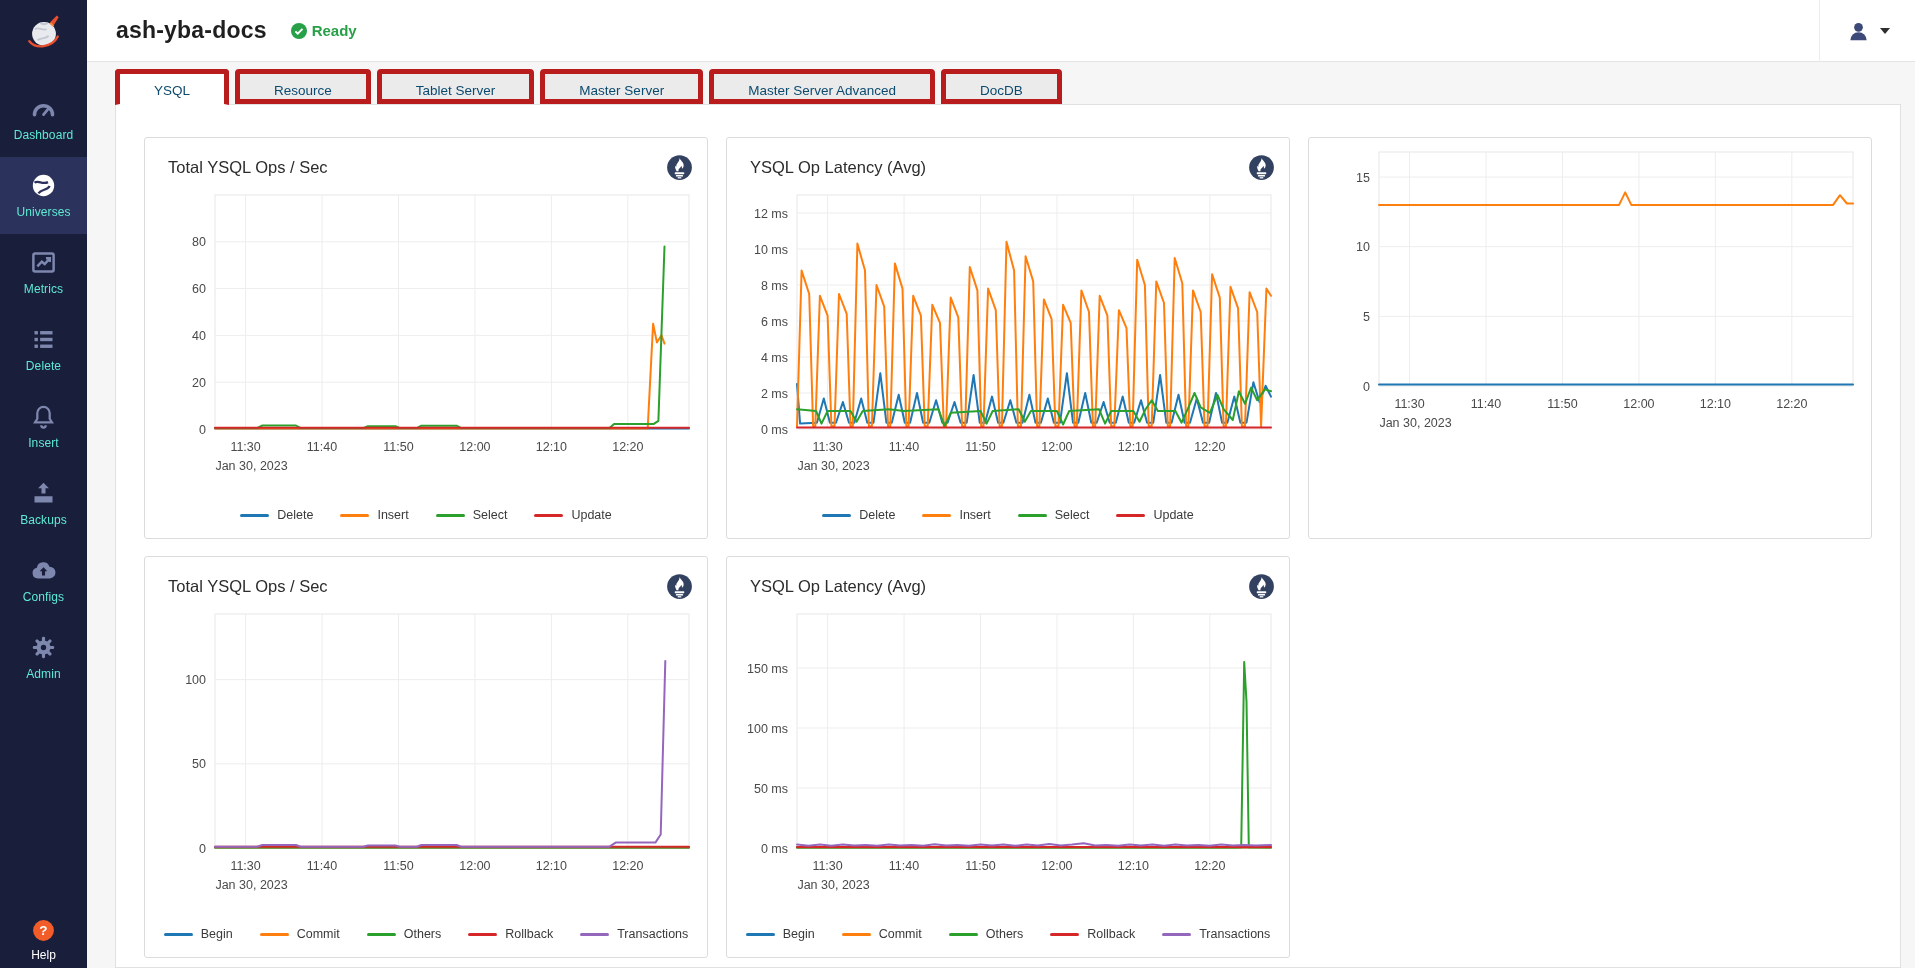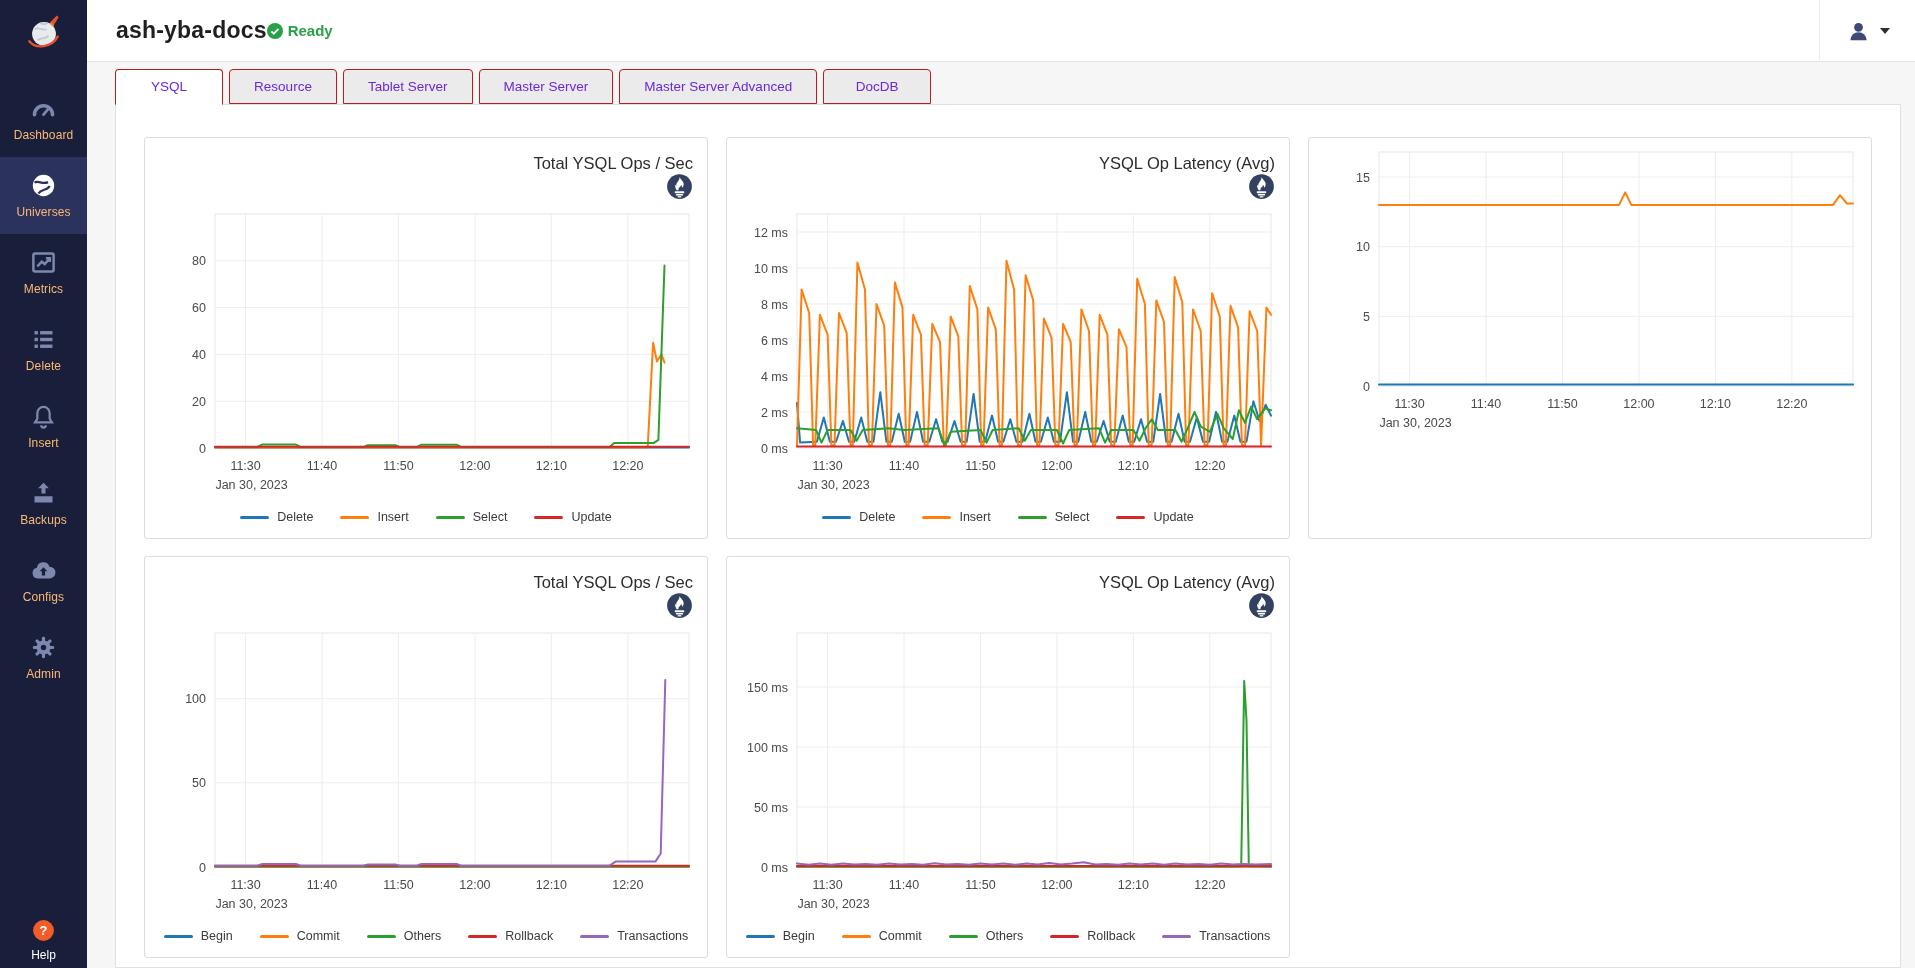--- a/index.html
+++ b/index.html
@@ -9,47 +9,47 @@
   }
   *{box-sizing:border-box;margin:0;padding:0;}
   html,body{width:1915px;height:968px;overflow:hidden;}
   body{font-family:"Liberation Sans",sans-serif;background:#f6f6f7;position:relative;}
 
   
   .sidebar{position:absolute;left:0;top:0;width:87px;height:968px;background:var(--sidebar-bg);z-index:30;}
   .logo-box{height:64px;display:flex;align-items:center;justify-content:center;cursor:pointer;}
   .nav{margin-top:16px;}
   .nav-item{height:77px;display:flex;flex-direction:column;align-items:center;justify-content:center;cursor:pointer;color:var(--icon-muted);}
-  .nav-item .nav-label{color:#fdba74;font-size:12px;margin-top:6px;letter-spacing:.1px;}
+  .nav-item .nav-label{color:#5eead4;font-size:12px;margin-top:6px;letter-spacing:.1px;}
   .nav-item.active{background:var(--sidebar-active);color:#fff;}
   .nav-item svg{width:27px;height:27px;display:block;}
   .help-item{position:absolute;bottom:6px;left:0;width:87px;display:flex;flex-direction:column;align-items:center;cursor:pointer;}
   .help-item .nav-label{color:#fff;font-size:12px;margin-top:5px;}
   .help-item svg{width:25px;height:25px;}
 
   
   .header{position:absolute;left:87px;top:0;right:0;height:62px;background:#fff;border-bottom:1px solid #e4e4e7;display:flex;align-items:center;z-index:20;}
   .page-title{font-size:23px;font-weight:700;color:#1f1f1f;margin-left:29px;letter-spacing:.2px;}
-  .status-badge{display:flex;align-items:center;color:#27a048;font-weight:700;font-size:15px;gap:5px;}
+  .status-badge{display:flex;align-items:center;margin-left:24px;color:#27a048;font-weight:700;font-size:15px;gap:5px;}
   .status-badge svg{width:16px;height:16px;}
   .user-area{position:absolute;right:0;top:0;height:62px;width:96px;border-left:1px solid #ededf0;display:flex;align-items:center;justify-content:center;gap:9px;cursor:pointer;}
   .user-area svg{width:25px;height:25px;}
   .caret{width:0;height:0;border-left:5px solid transparent;border-right:5px solid transparent;border-top:6px solid #2e2e2e;}
 
   
   .content{position:absolute;left:87px;top:62px;right:0;bottom:0;background:#f6f6f7;padding:7px 14px 0 28px;}
   .tabbar{display:flex;gap:6px;position:relative;z-index:3;}
-  .tab{height:35px;line-height:34px;padding:0 24px;background:#ebebec;border:1px solid #b91c1c;border-radius:4px 4px 0 0;font-size:13.5px;color:#6d28d9;cursor:pointer;min-width:108px;text-align:center;}
+  .tab{height:35px;line-height:34px;padding:0 34px;background:#ebebec;border:5px solid #b91c1c;border-radius:4px 4px 0 0;font-size:13.5px;color:#0c4a6e;cursor:pointer;min-width:108px;text-align:center;}
   .tab.active{background:#fff;border-bottom:1px solid #fff;margin-bottom:-1px;height:36px;}
   .card{background:#fff;border:1px solid #e1e1e4;height:calc(100% - 35px);padding:32px 28px;position:relative;z-index:2;}
   .grid{display:grid;grid-template-columns:repeat(3,1fr);gap:17px 18px;}
 
   
   .panel{border:1px solid #dcdcdf;border-radius:3px;background:#fff;height:402px;display:flex;flex-direction:column;}
-  .panel-header{display:flex;justify-content:space-between;align-items:flex-end;padding:16px 14px 0 23px;flex-direction:column;}
+  .panel-header{display:flex;justify-content:space-between;align-items:center;padding:16px 14px 0 23px;}
   .panel-title{font-size:16.5px;color:#2c2c2c;font-weight:500;}
   .prom-link{width:27px;height:27px;cursor:pointer;flex:0 0 auto;}
   .prom-link svg{width:27px;height:27px;display:block;}
   .chart-body{flex:1;padding:2px 10px 0 12px;}
   .chart-body svg{width:100%;height:auto;display:block;}
   svg text.tick{font-family:"Liberation Sans",sans-serif;font-size:12.5px;fill:#4a4a4a;}
   .legend{display:flex;justify-content:center;align-items:center;gap:27px;padding:0 8px 16px 8px;margin-top:-4px;}
   .legend-item{display:flex;align-items:center;gap:8px;font-size:12.5px;color:#3a3a3a;}
   .legend-swatch{width:29px;height:3px;border-radius:2px;display:inline-block;}
   .empty-cell{visibility:hidden;}

